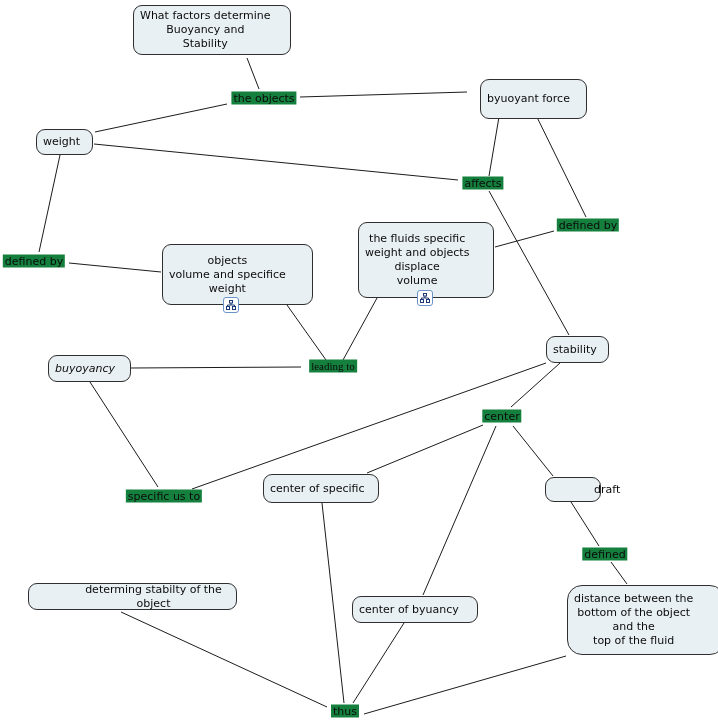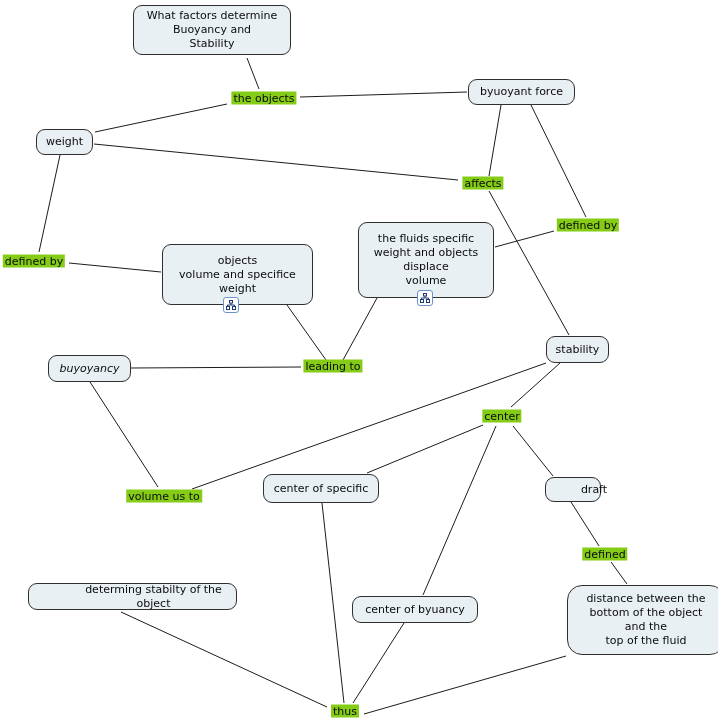--- a/index.html
+++ b/index.html
@@ -18,36 +18,35 @@
   }
   .node {
     position: absolute;
     z-index: 2;
     box-sizing: border-box;
     background: #e9f0f4;
     border: 1px solid #2f2f2f;
     border-radius: 9px;
     display: flex;
     align-items: center;
-    justify-content: center;
     text-align: center;
     padding: 2px 6px;
     cursor: default;
   }
   .node-text {
     font-size: 11px;
     line-height: 14px;
     color: #0b0b0b;
     white-space: pre-line;
   }
   .link-label {
     position: absolute;
     z-index: 2;
     transform: translate(-50%, -50%);
-    background: #84cc16;
+    background: #15803d;
     padding: 0 2px;
     font-size: 11px;
     line-height: 13px;
     color: #0b0b0b;
     white-space: nowrap;
   }
   .expand-icon {
     position: absolute;
     z-index: 3;
     box-sizing: border-box;
@@ -94,21 +93,21 @@
       <line x1="404" y1="623" x2="353" y2="703" stroke="#1c1c1c" stroke-width="1"></line>
       <line x1="364" y1="714" x2="566" y2="656" stroke="#1c1c1c" stroke-width="1"></line>
     </svg>
 
   <div class="node" style="left:133px;top:5px;width:158px;height:50px;">
     <span class="node-text">What factors determine
 Buoyancy and
 Stability</span>
   </div>
 
-  <div class="node" style="left:468px;top:79px;width:107px;height:26px;">
+  <div class="node" style="left:480px;top:79px;width:107px;height:40px;">
     <span class="node-text">byuoyant force</span>
   </div>
 
   <div class="node" style="left:36px;top:129px;width:57px;height:26px;">
     <span class="node-text">weight</span>
   </div>
 
   <div class="node" style="left:162px;top:244px;width:151px;height:61px;">
     <span class="node-text">objects
 volume and specifice
@@ -179,28 +178,28 @@
   </div>
   <div class="link-label" style="left:483px;top:183px;">
     <span>affects</span>
   </div>
   <div class="link-label" style="left:588px;top:225px;">
     <span>defined by</span>
   </div>
   <div class="link-label" style="left:34px;top:261px;">
     <span>defined by</span>
   </div>
-  <div class="link-label" style="left:333px;top:366px;">
+  <div class="link-label" style="left:333px;top:366px;font-family:Liberation Serif, serif;">
     <span>leading to</span>
   </div>
   <div class="link-label" style="left:502px;top:416px;">
     <span>center</span>
   </div>
   <div class="link-label" style="left:164px;top:496px;">
-    <span>volume us to</span>
+    <span>specific us to</span>
   </div>
   <div class="link-label" style="left:605px;top:554px;">
     <span>defined</span>
   </div>
   <div class="link-label" style="left:345px;top:711px;">
     <span>thus</span>
   </div>
 
 </div>
 

